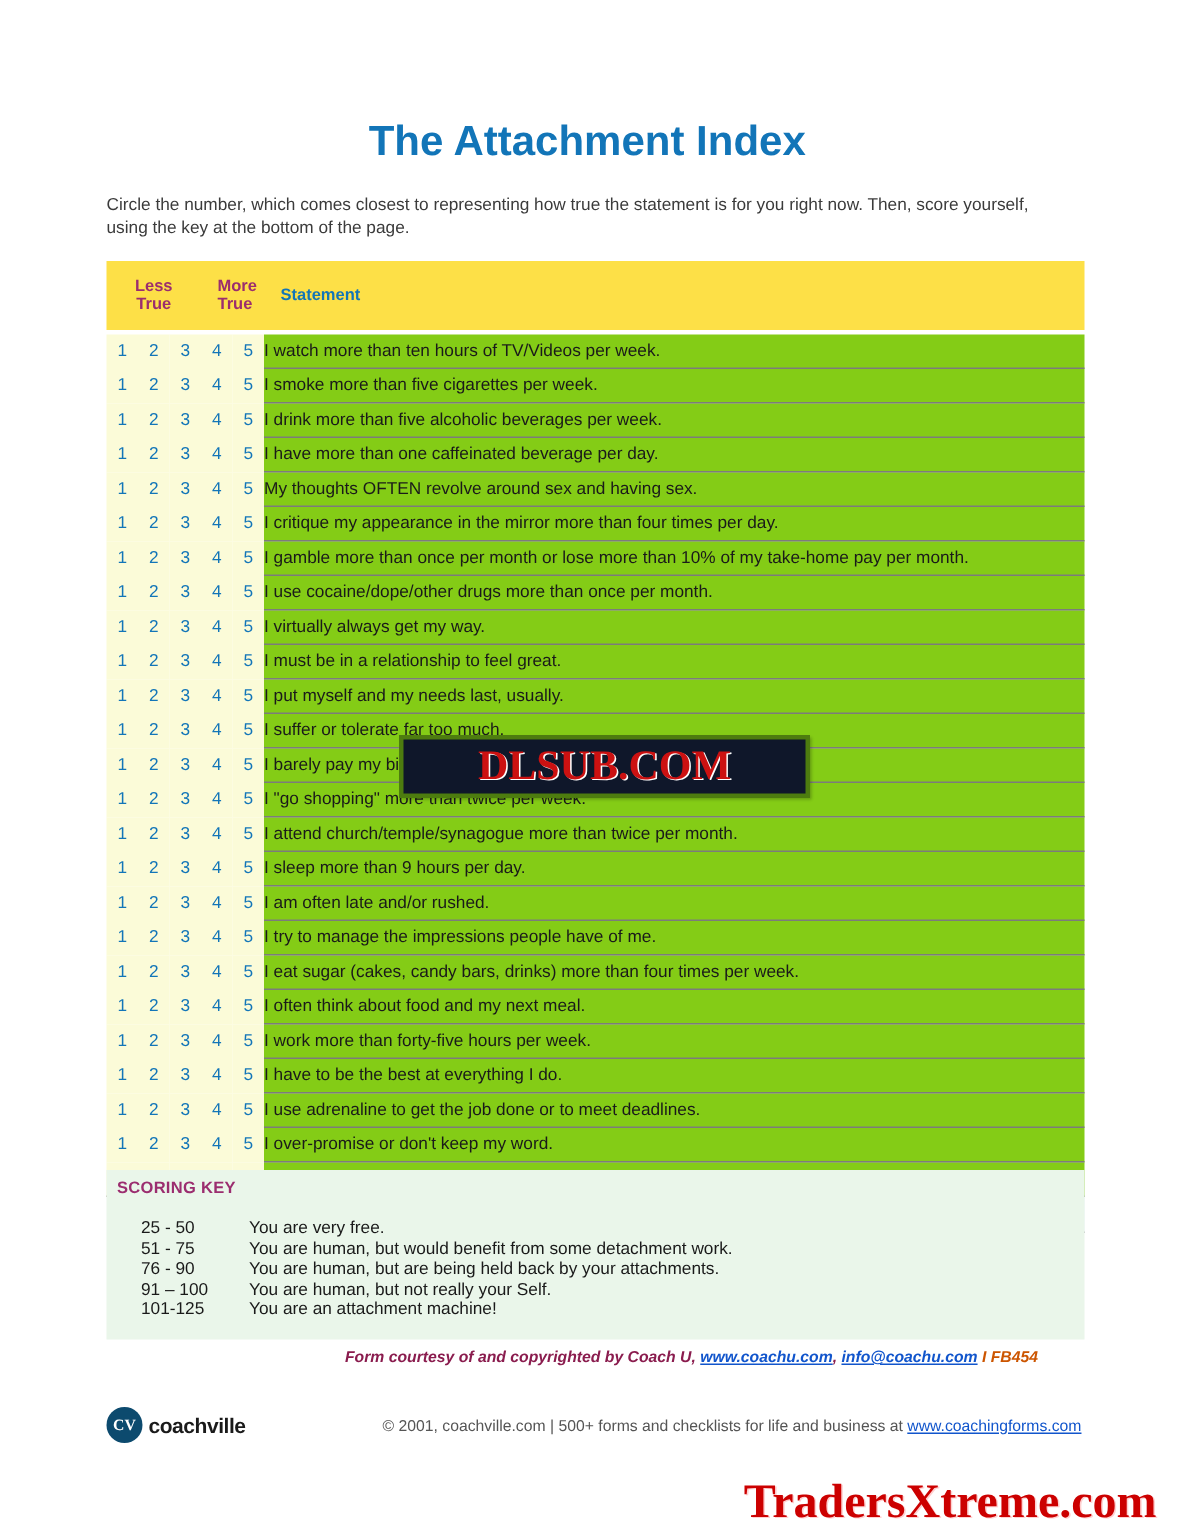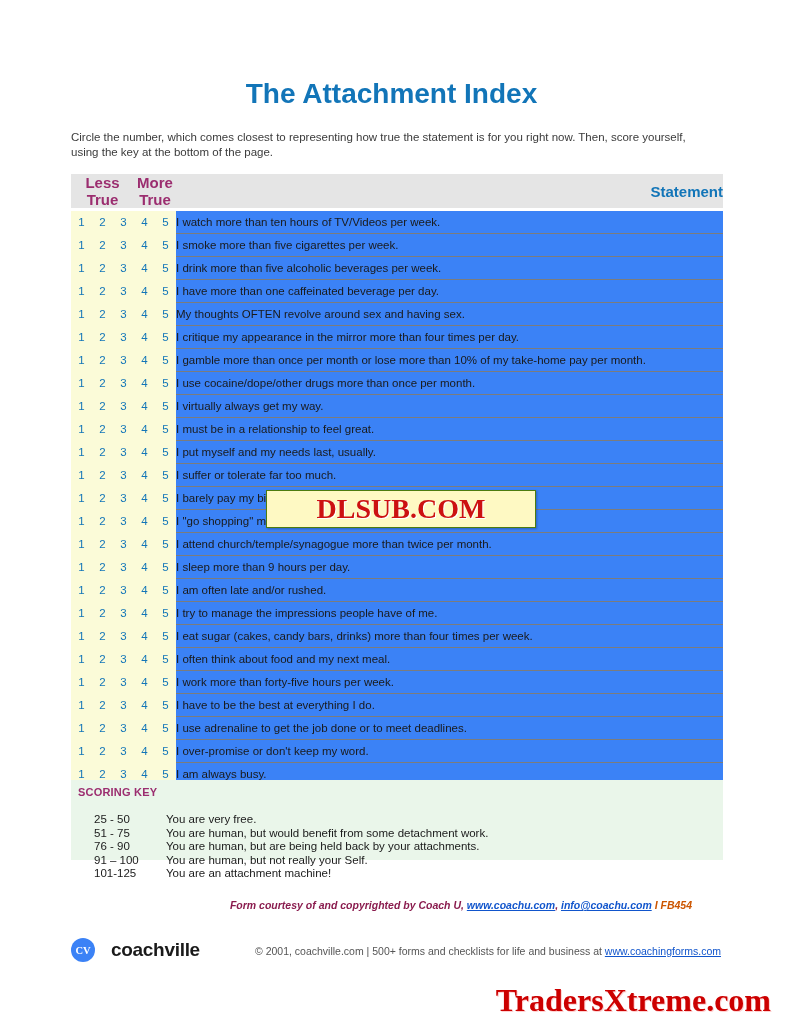--- a/index.html
+++ b/index.html
@@ -60,55 +60,55 @@
     width: 652px;
   }
   table.index {
     border-collapse: collapse;
     width: 652px;
     table-layout: fixed;
   }
   table.index col.c-num { width: 21px; }
   table.index col.c-stmt { width: 547px; }
   .hdr td {
-    background: #e5e5e5;
+    background: #fde047;
     height: 22px;
     vertical-align: middle;
-    font-size: 15px;
+    font-size: 11px;
     font-weight: bold;
     color: #9b2d6f;
-    padding: 0;
+    padding: 11px;
   }
   .hdr .h-less {
     color: #9b2d6f;
     text-align: center;
   }
   .hdr .h-more {
     color: #9b2d6f;
     text-align: center;
   }
   .hdr .h-stmt {
     color: #1275b8;
-    text-align: right;
+    text-align: left;
     font-weight: bold;
   }
   tr.q td {
     height: 22px;
     padding: 0;
     font-size: 11.5px;
     vertical-align: middle;
   }
   td.num {
     background: #fbfbd8;
     text-align: center;
     color: #1275b8;
     font-size: 11.5px;
   }
   td.stmt {
-    background: #3b82f6;
+    background: #84cc16;
     color: #1a1a1a;
     padding-left: 7px;
     border-bottom: 1px solid #7c7c7c;
   }
   tr.total td.num {
     background: #ffffff;
     border-top: 1px solid #7c7c7c;
   }
   tr.total td.stmt {
     background: #e8f1f8;
@@ -119,40 +119,40 @@
     height: 21px;
   }
   .spacer-row td { height: 3px; padding: 0; background: #ffffff; }
   
   .dlsub {
     position: absolute;
     top: 490px;
     left: 266px;
     width: 268px;
     height: 36px;
-    background: #fef9c3;
-    border: 1px solid #4d7c0f;
+    background: #0f172a;
+    border: 3px solid #4d7c0f;
     box-shadow: 1px 1px 2px rgba(0,0,0,0.25);
     display: flex;
     align-items: center;
     justify-content: center;
     font-family: "Liberation Serif", serif;
     font-size: 28px;
     font-weight: bold;
     color: #cc1111;
     letter-spacing: 0px;
     text-shadow: 1px 1px 0 #ffffff;
   }
   
   .score-box {
     position: absolute;
     top: 780px;
     left: 71px;
     width: 652px;
-    height: 80px;
+    height: 113px;
     background: #eaf6ea;
   }
   .score-title {
     position: absolute;
     top: 6px;
     left: 7px;
     font-size: 11px;
     font-weight: bold;
     color: #9b2d6f;
     letter-spacing: 0.2px;
@@ -191,32 +191,32 @@
     position: absolute;
     top: 938px;
     left: 71px;
     display: flex;
     align-items: center;
   }
   .cv-circle {
     width: 24px;
     height: 24px;
     border-radius: 50%;
-    background: #3b82f6;
+    background: #0c4a6e;
     color: #fff;
     font-size: 10.5px;
     font-weight: bold;
     display: flex;
     align-items: center;
     justify-content: center;
     font-family: "Liberation Serif", serif;
   }
   .cv-text {
-    margin-left: 16px;
-    font-size: 19px;
+    margin-left: 4px;
+    font-size: 14px;
     font-weight: bold;
     color: #1a1a1a;
     letter-spacing: -0.3px;
   }
   .copyright {
     position: absolute;
     top: 945px;
     left: 255px;
     font-size: 10.5px;
     color: #555555;

